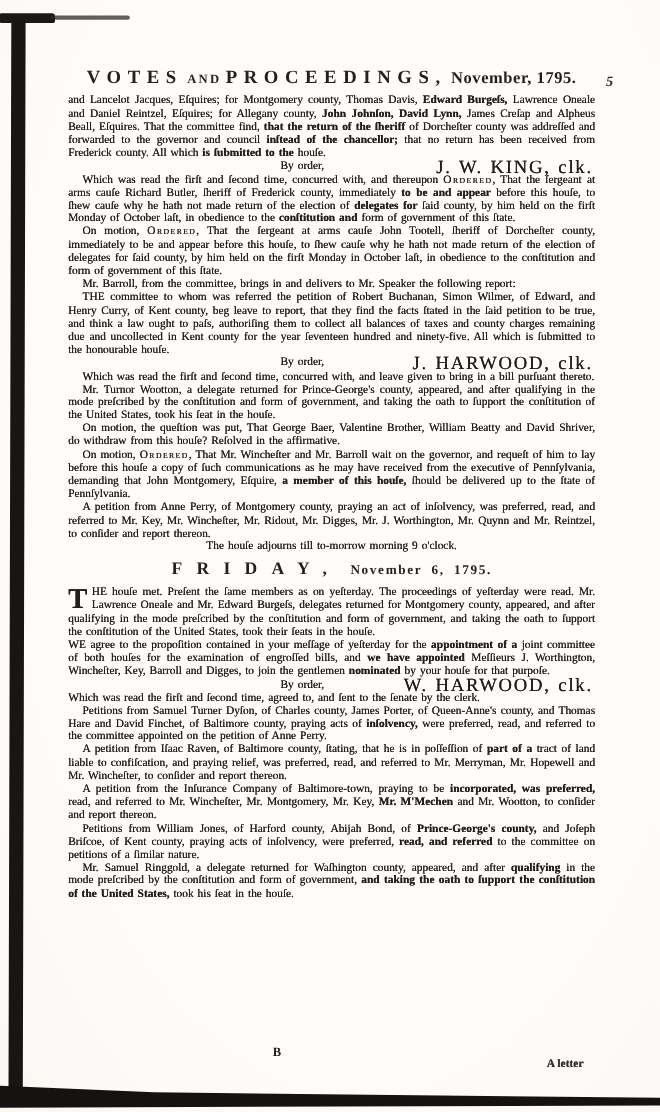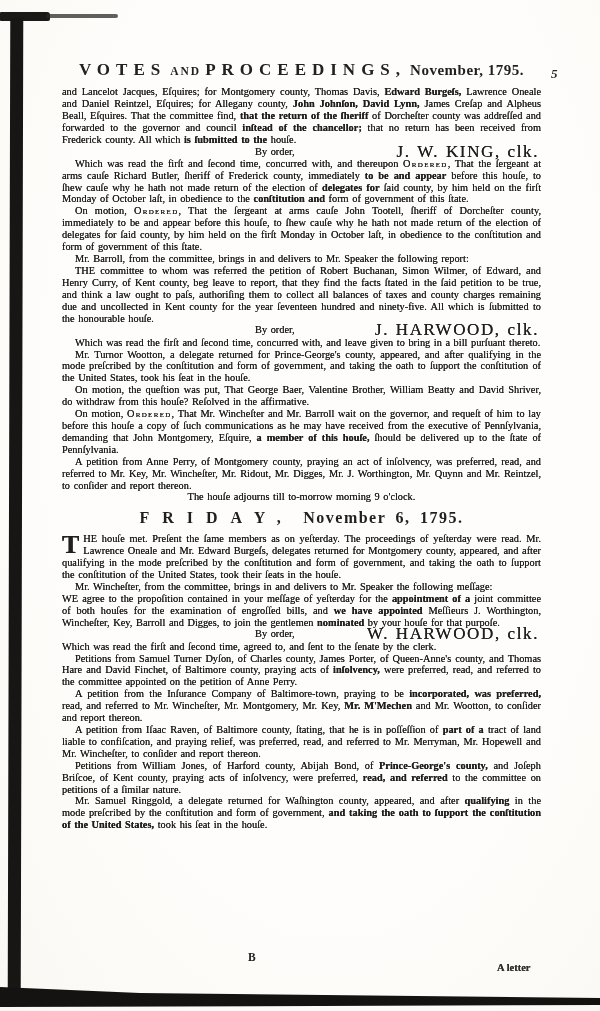--- a/index.html
+++ b/index.html
@@ -29,21 +29,21 @@
   .para{text-indent:13px;text-shadow:0 0 .4px currentColor;}
   .para.noindent{text-indent:0;}
   .sc{font-variant:small-caps;letter-spacing:1.3px;}
   .b{font-weight:bold;}
   .by-order{display:flex;align-items:center;line-height:12.2px;text-shadow:0 0 .4px currentColor;}
   .bo-left{margin-left:193px;}
   .bo-right{margin-left:auto;margin-right:2px;font-size:17px;letter-spacing:1.6px;}
   .center-line{text-align:center;text-indent:0;text-shadow:0 0 .4px currentColor;}
   .day-heading{text-align:center;margin:9px 0 7px 0;white-space:nowrap;}
   .day{font-size:16px;letter-spacing:13px;font-weight:bold;}
-  .day-date{font-size:16px;letter-spacing:1.5px;font-weight:bold;word-spacing:4px;}
+  .day-date{font-size:12px;letter-spacing:1.5px;font-weight:bold;word-spacing:4px;}
   .dropcap-para .dropcap{float:left;font-size:26px;line-height:21px;padding:1px 4px 0 0;font-weight:bold;}
   .center-sc{text-align:center;font-variant:small-caps;letter-spacing:2.6px;font-size:11.5px;text-indent:0;word-spacing:3px;text-shadow:0 0 .4px currentColor;}
   .salutation{font-variant:small-caps;letter-spacing:2.2px;font-size:11px;text-indent:22px;text-shadow:0 0 .4px currentColor;}
   
   .signature-mark{position:absolute;left:248px;top:951px;font-size:11.5px;font-weight:bold;}
   .catchword{position:absolute;left:497px;top:962px;font-size:10.5px;font-weight:bold;color:#33302c;text-shadow:0 0 .6px currentColor;}
 </style>
 </head>
 <body>
 
@@ -79,30 +79,29 @@
         <span class="bo-right">J. HARWOOD, clk.</span>
       </div>
       <p class="para"><span>Which was read the firſt and ſecond time, concurred with, and leave given to bring in a bill purſuant thereto.</span></p>
       <p class="para"><span>Mr. Turnor Wootton, a delegate returned for Prince-George's county, appeared, and after qualifying in the mode preſcribed by the conſtitution and form of government, and taking the oath to ſupport the conſtitution of the United States, took his ſeat in the houſe.</span></p>
       <p class="para"><span>On motion, the queſtion was put, That George Baer, Valentine Brother, William Beatty and David Shriver, do withdraw from this houſe?  Reſolved in the affirmative.</span></p>
       <p class="para"><span>On motion, </span><span class="sc">Ordered</span><span>, That Mr. Wincheſter and Mr. Barroll wait on the governor, and requeſt of him to lay before this houſe a copy of ſuch communications as he may have received from the executive of Pennſylvania, demanding that John Montgomery, Eſquire, </span><span class="b">a member of this houſe,</span><span> ſhould be delivered up to the ſtate of Pennſylvania.</span></p>
       <p class="para"><span>A petition from Anne Perry, of Montgomery county, praying an act of inſolvency, was preferred, read, and referred to Mr. Key, Mr. Wincheſter, Mr. Ridout, Mr. Digges, Mr. J. Worthington, Mr. Quynn and Mr. Reintzel, to conſider and report thereon.</span></p>
       <p class="center-line">The houſe adjourns till to-morrow morning 9 o'clock.</p>
       <div class="day-heading"><span class="day">FRIDAY,</span><span class="day-date"> November 6,  1795.</span></div>
       <p class="para noindent dropcap-para"><span class="dropcap">T</span><span>HE houſe met.  Preſent the ſame members as on yeſterday.  The proceedings of yeſterday were read.  Mr. Lawrence Oneale and Mr. Edward Burgeſs, delegates returned for Montgomery county, appeared, and after qualifying in the mode preſcribed by the conſtitution and form of government, and taking the oath to ſupport the conſtitution of the United States, took their ſeats in the houſe.</span></p>
-      <p class="para"><span>Mr. Wincheſter, from the committee, brings in and delivers to Mr. Speaker the following meſſage:</span></p>
       <p class="para noindent"><span>WE agree to the propoſition contained in your meſſage of yeſterday for the </span><span class="b">appointment of a</span><span> joint committee of both houſes for the examination of engroſſed bills, and </span><span class="b">we have appointed</span><span> Meſſieurs J. Worthington, Wincheſter, Key, Barroll and Digges, to join the gentlemen </span><span class="b">nominated</span><span> by your houſe for that purpoſe.</span></p>
       <div class="by-order">
         <span class="bo-left">By order,</span>
         <span class="bo-right">W. HARWOOD, clk.</span>
       </div>
       <p class="para noindent"><span>Which was read the firſt and ſecond time, agreed to,  and ſent to the ſenate by the clerk.</span></p>
       <p class="para"><span>Petitions from Samuel Turner Dyſon, of Charles county, James Porter, of Queen-Anne's county, and Thomas Hare and David Finchet, of Baltimore county, praying acts of </span><span class="b">inſolvency,</span><span> were preferred, read, and referred to the committee appointed on the petition of Anne Perry.</span></p>
+      <p class="para"><span>A petition from Iſaac Raven, of Baltimore county, ſtating, that he is in poſſeſſion of </span><span class="b">part of a</span><span> tract of land liable to confiſcation, and praying relief, was preferred, read, and referred to Mr. Merryman, Mr. Hopewell and Mr. Wincheſter, to conſider and report thereon.</span></p>
       <p class="para"><span>A petition from the Inſurance Company of Baltimore-town, praying to be </span><span class="b">incorporated, was preferred,</span><span> read, and referred to Mr. Wincheſter, Mr. Montgomery, Mr. Key, </span><span class="b">Mr. M'Mechen</span><span> and Mr. Wootton, to conſider and report thereon.</span></p>
-      <p class="para"><span>A petition from Iſaac Raven, of Baltimore county, ſtating, that he is in poſſeſſion of </span><span class="b">part of a</span><span> tract of land liable to confiſcation, and praying relief, was preferred, read, and referred to Mr. Merryman, Mr. Hopewell and Mr. Wincheſter, to conſider and report thereon.</span></p>
       <p class="para"><span>Petitions from William Jones, of Harford county, Abijah Bond, of </span><span class="b">Prince-George's county,</span><span> and Joſeph Briſcoe, of Kent county, praying acts of inſolvency, were preferred, </span><span class="b">read, and referred</span><span> to the committee on petitions of a ſimilar nature.</span></p>
       <p class="para"><span>Mr. Samuel Ringgold, a delegate returned for Waſhington county, appeared, and after </span><span class="b">qualifying</span><span> in the mode preſcribed by the conſtitution and form of government, </span><span class="b">and taking the oath to ſupport</span><span> </span><span class="b">the conſtitution of the United States,</span><span> took his ſeat in the houſe.</span></p>
     </div>
 
   <div class="signature-mark">B</div>
   <div class="catchword">A letter</div>
 
 </div>
 
 </body></html>

